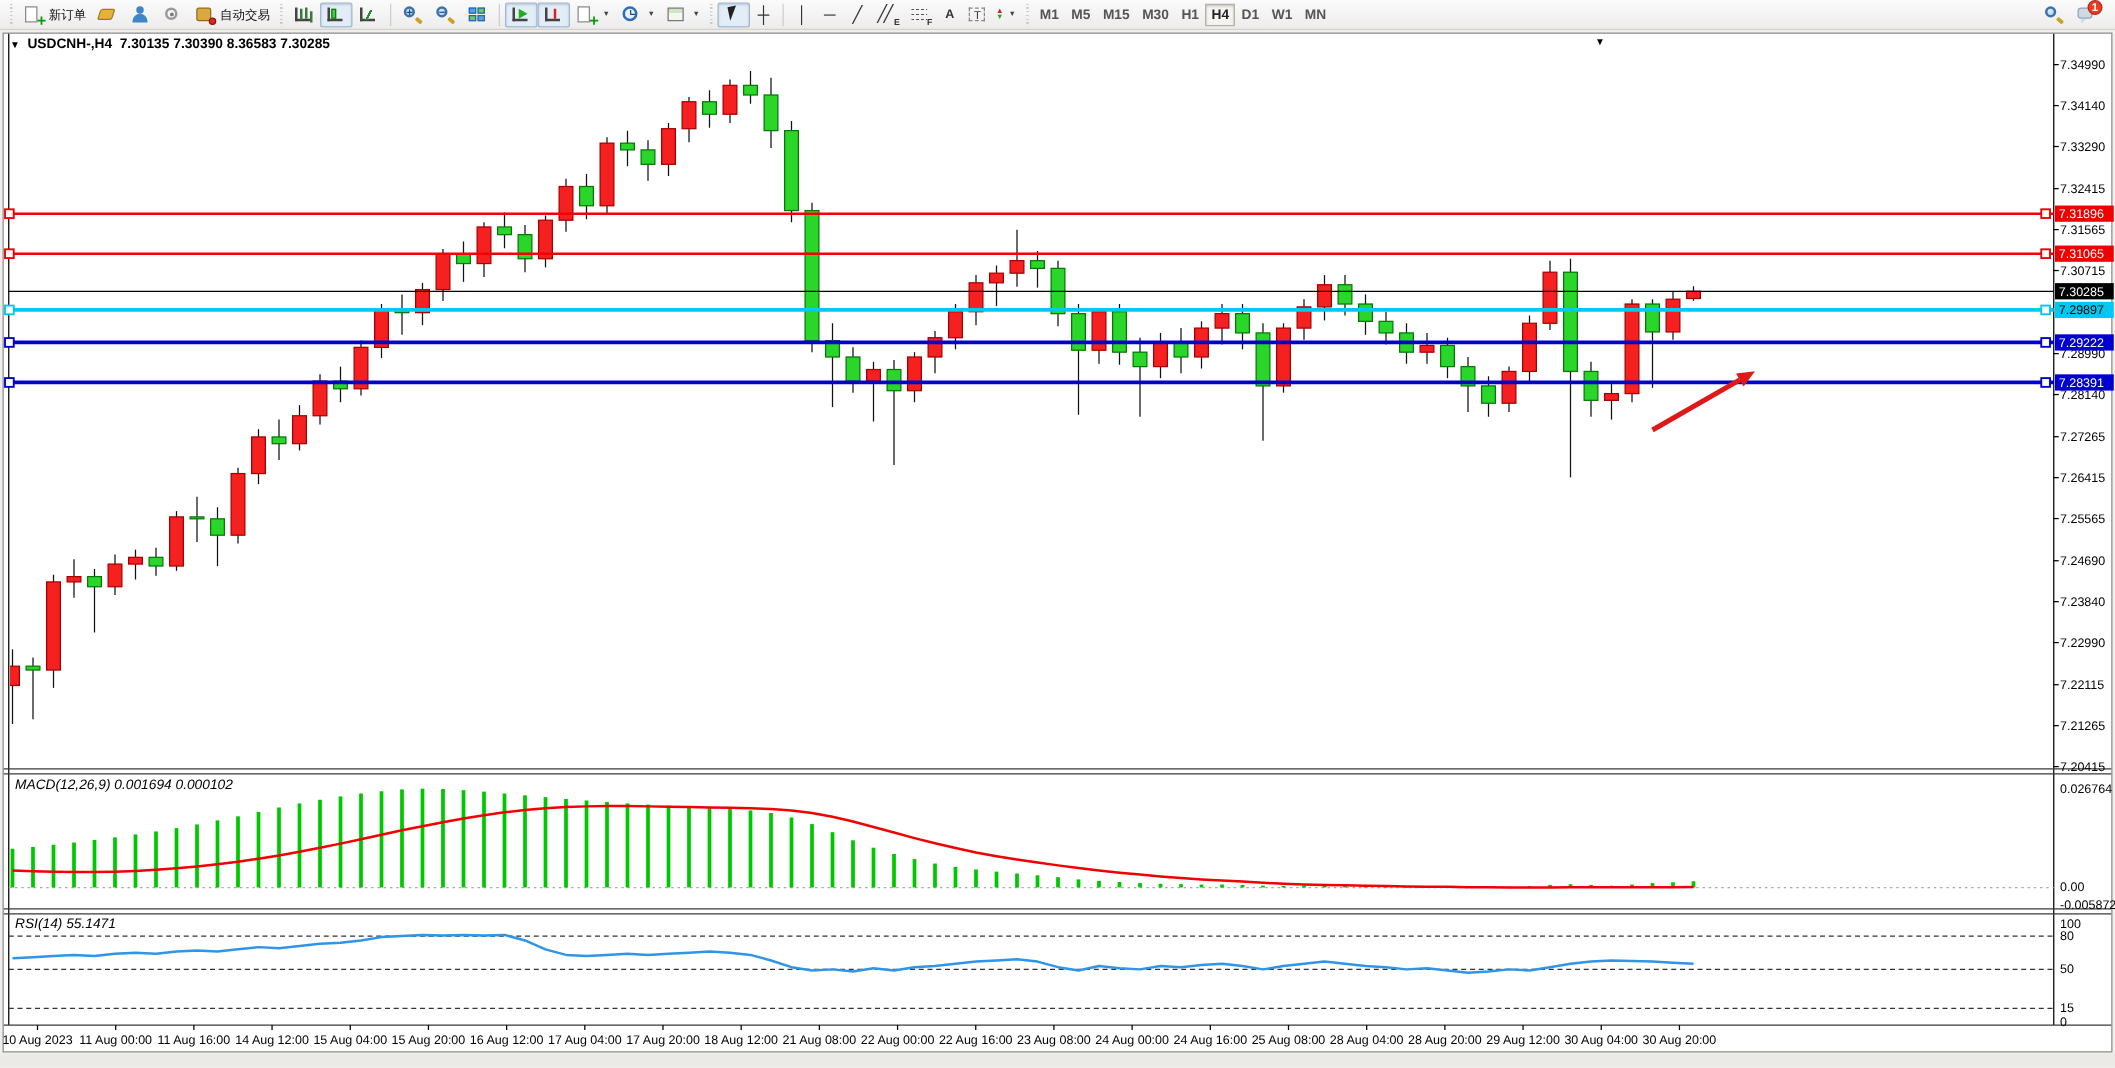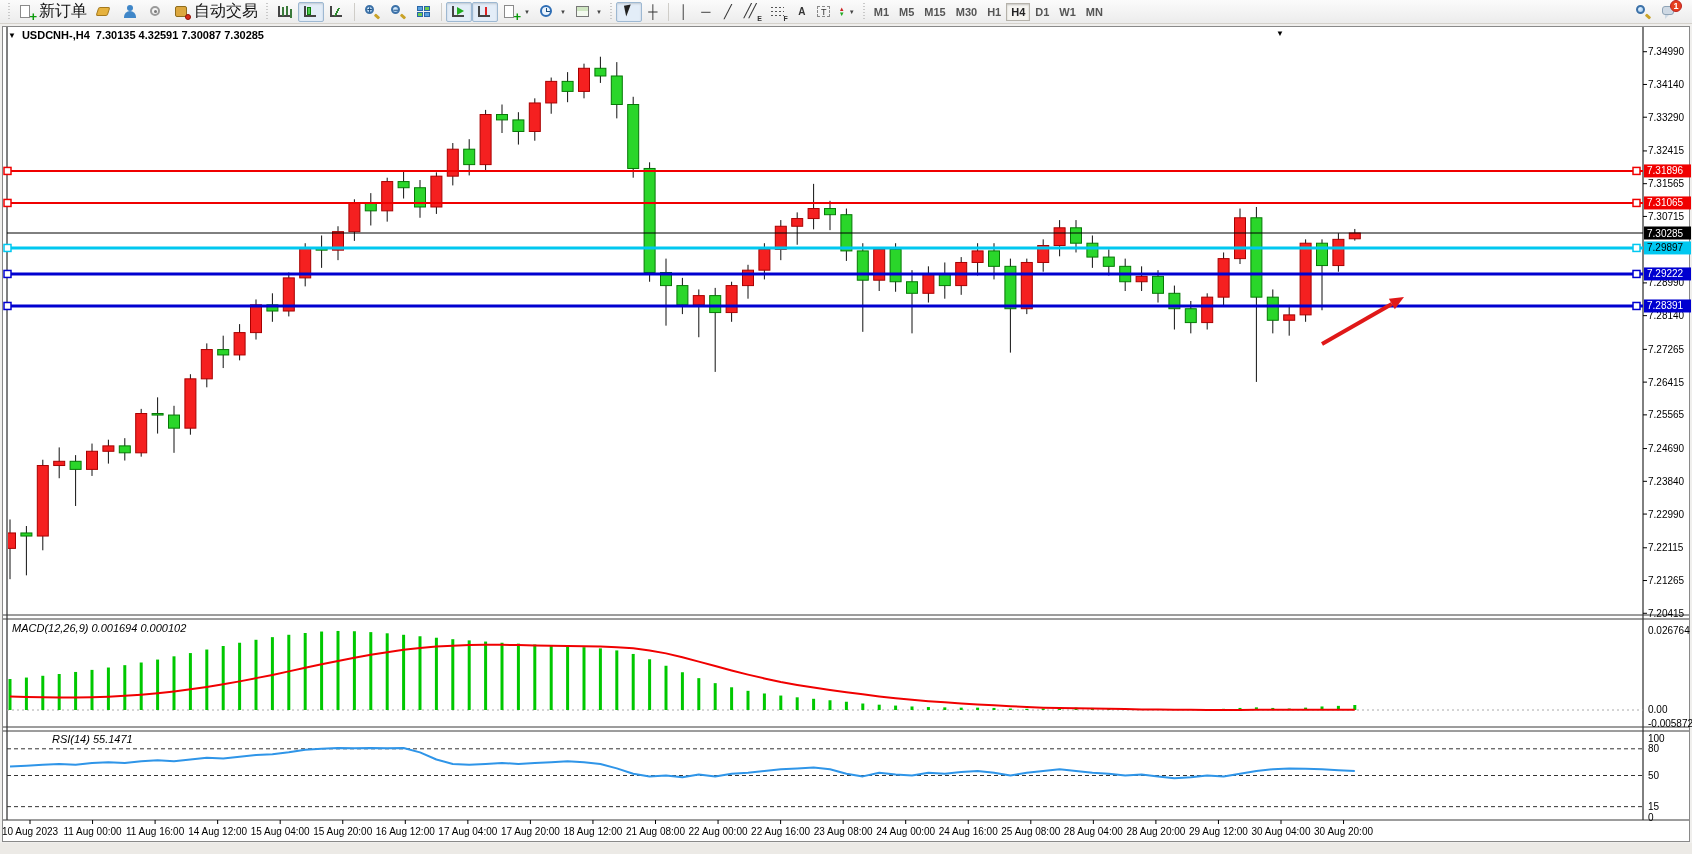--- a/index.html
+++ b/index.html
@@ -9,21 +9,21 @@
   .toolbar { position:absolute; left:0; top:0; width:1692px; height:24px;
     background:linear-gradient(#fbfbfb,#ececec); border-bottom:1px solid #d5d2cc;
     display:flex; align-items:center; padding:0 4px; z-index:5; }
   .tgrip { width:6px; height:18px; margin:0 2px;
     background:repeating-linear-gradient(#c9c9c9 0 1px, transparent 1px 3px);
     background-size:2px 100%; background-repeat:no-repeat; background-position:2px 0; }
   .tsep { width:1px; height:18px; background:#cfcdc8; margin:0 4px; }
   .tb { height:20px; min-width:22px; display:flex; align-items:center; justify-content:center;
     gap:3px; padding:0 3px; border:1px solid transparent; border-radius:2px; font-size:12px; color:#222; }
   .tb.pressed { background:#e3edf8; border:1px solid #9db8d2; box-shadow:inset 0 1px 2px rgba(0,0,0,.15); }
-  .tb .cjk { font-size:16px; color:#111; letter-spacing:0; }
+  .tb .cjk { font-size:10px; color:#111; letter-spacing:0; }
   .caret { font-size:6px; color:#444; margin-left:1px; }
   .tf { height:18px; min-width:24px; display:flex; align-items:center; justify-content:center;
     font-size:11px; font-weight:bold; color:#555; border:1px solid transparent; padding:0 4px; }
   .tf.active { background:#f5f4f0; border:1px solid #b5b2aa; box-shadow:inset 0 1px 2px rgba(0,0,0,.2); color:#222; }
   
   .ic { position:relative; display:inline-block; width:18px; height:16px; }
   .doc { position:absolute; left:2px; top:1px; width:10px; height:13px; background:#fff; border:1px solid #8a8a8a; }
   .plus { position:absolute; right:-1px; bottom:-3px; color:#0c9a0c; font-weight:bold; font-size:13px; line-height:12px; }
   .goldwedge { position:absolute; left:2px; top:3px; width:12px; height:9px; background:#e6b23e;
     border:1px solid #a5791c; transform:skewX(-18deg); border-radius:2px; }
@@ -267,25 +267,25 @@
       <span class="badge">1</span>
     </span>
   </div>
 </div>
 
 <div class="chartwin"></div>
 
 <div class="titlebar">
   <span class="tri">▼</span>
   <span>USDCNH-,H4</span>
-  <span>7.30135 4.32591 7.30087 7.30285</span>
+  <span>7.30135 7.30390 8.36583 7.30285</span>
 </div>
 
 <div class="indlabel" style="left:12px; top:622px;">MACD(12,26,9) 0.001694 0.000102</div>
-<div class="indlabel" style="left:12px; top:733px;margin-left:40px;">RSI(14) 55.1471</div>
+<div class="indlabel" style="left:12px; top:733px;">RSI(14) 55.1471</div>
 
 <svg id="chart-svg" width="1692" height="854" style="position:absolute;left:0;top:0;z-index:2;">
     <line x1="7" y1="27" x2="7" y2="820" stroke="#000" stroke-width="1"></line>
     <line x1="1643" y1="27" x2="1643" y2="820" stroke="#000" stroke-width="1"></line>
     <line x1="3" y1="615" x2="1689" y2="615" stroke="#3a3a3a" stroke-width="1"></line>
     <line x1="3" y1="619" x2="1689" y2="619" stroke="#3a3a3a" stroke-width="1"></line>
     <line x1="3" y1="727" x2="1689" y2="727" stroke="#3a3a3a" stroke-width="1"></line>
     <line x1="3" y1="731" x2="1689" y2="731" stroke="#3a3a3a" stroke-width="1"></line>
     <line x1="3" y1="820" x2="1689" y2="820" stroke="#3a3a3a" stroke-width="1"></line>
     <defs>

